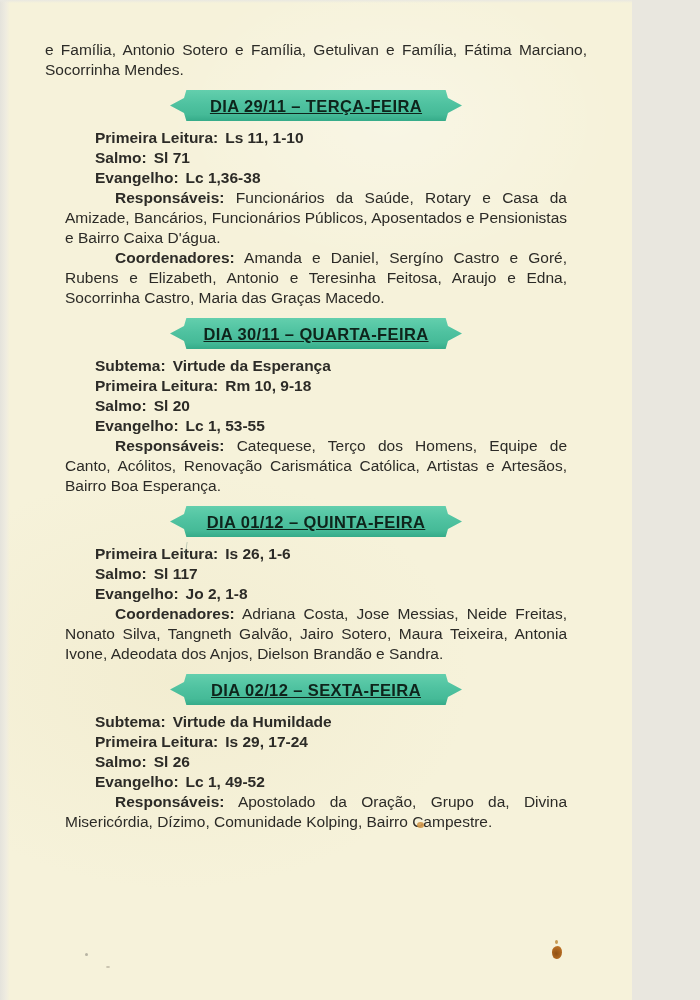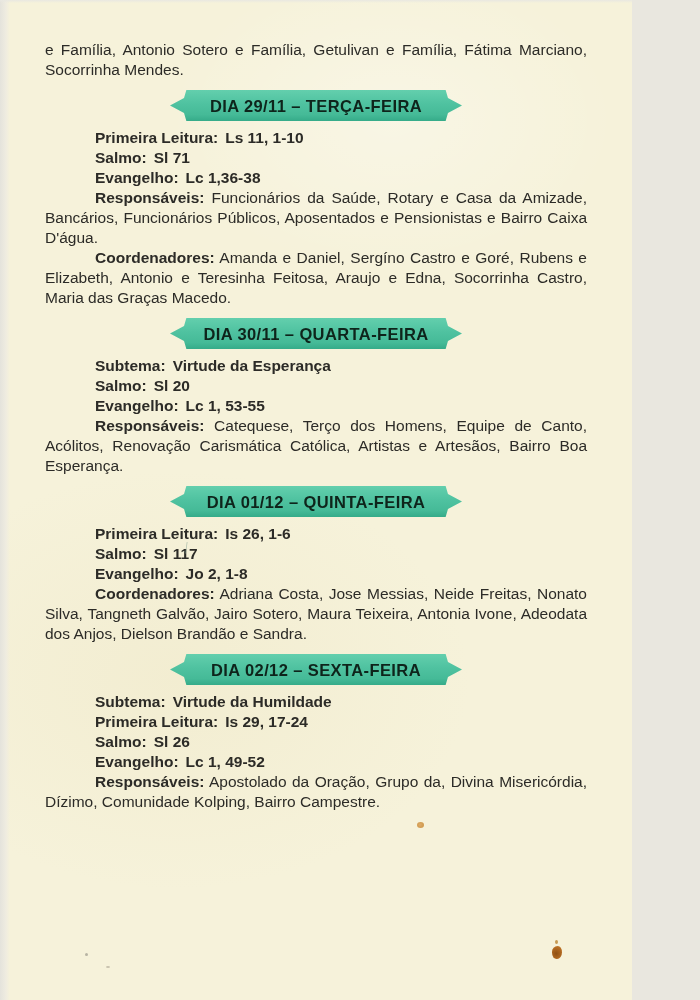--- a/index.html
+++ b/index.html
@@ -29,25 +29,26 @@
   .intro{
     margin:0 45px;padding-top:40px;text-align:justify;
   }
   .banner{
     width:292px;height:31px;margin:10px auto 7px auto;
     display:flex;align-items:center;justify-content:center;
     background:linear-gradient(180deg,#63cfad 0%,#4fc2a0 45%,#45ba97 80%,#35ab89 100%);
     clip-path:polygon(0 50%, 4.8% 26%, 5.6% 0, 94.4% 0, 95.2% 26%, 100% 50%, 95.2% 74%, 94.4% 100%, 5.6% 100%, 4.8% 74%);
     font-weight:700;font-size:16.5px;letter-spacing:.4px;
     color:#0e241b;
+    text-decoration:underline;
   }
   .fields{margin:0 45px;}
   .field{margin-left:50px;font-weight:700;}
   .field .val{margin-left:7px;}
-  .para{margin:0 45px;text-indent:50px;text-align:justify;}
+  .para{margin:0 65px;text-indent:50px;text-align:justify;}
   .para b{font-weight:700;}
   .stain-small{
     position:absolute;left:417px;top:822px;width:7px;height:6px;border-radius:50%;
     background:radial-gradient(circle at 45% 45%,#dba45c,#c5862f);opacity:.9;
   }
   .stain-big{
     position:absolute;left:552px;top:946px;width:10px;height:13px;
     border-radius:58% 42% 52% 48%/45% 50% 55% 50%;
     background:radial-gradient(circle at 42% 58%,#8f5113,#b96f24 70%,#caa35a);
   }
@@ -83,20 +84,21 @@
     <p class="para"><b>Responsáveis:</b> <span>Funcionários da Saúde, Rotary e Casa da Amizade, Bancários, Funcionários Públicos, Aposentados e Pensionistas e Bairro Caixa D'água.</span></p>
     <p class="para"><b>Coordenadores:</b> <span>Amanda e Daniel, Sergíno Castro e Goré, Rubens e Elizabeth, Antonio e Teresinha Feitosa, Araujo e Edna, Socorrinha Castro, Maria das Graças Macedo.</span></p>
   </section>
 
   <section>
     <div class="banner">
       <span>DIA 30/11 – QUARTA-FEIRA</span>
     </div>
     <div class="fields">
       <div class="field"><span class="lbl">Subtema:</span><span class="val">Virtude da Esperança</span></div>
+      <div class="field"><span class="lbl">Primeira Leitura:</span><span class="val">Rm 10, 9-18</span></div>
       <div class="field"><span class="lbl">Salmo:</span><span class="val">Sl 20</span></div>
       <div class="field"><span class="lbl">Evangelho:</span><span class="val">Lc 1, 53-55</span></div>
     </div>
     <p class="para"><b>Responsáveis:</b> <span>Catequese, Terço dos Homens, Equipe de Canto, Acólitos, Renovação Carismática Católica, Artistas e Artesãos, Bairro Boa Esperança.</span></p>
   </section>
 
   <section>
     <div class="banner">
       <span>DIA 01/12 – QUINTA-FEIRA</span>
     </div>

